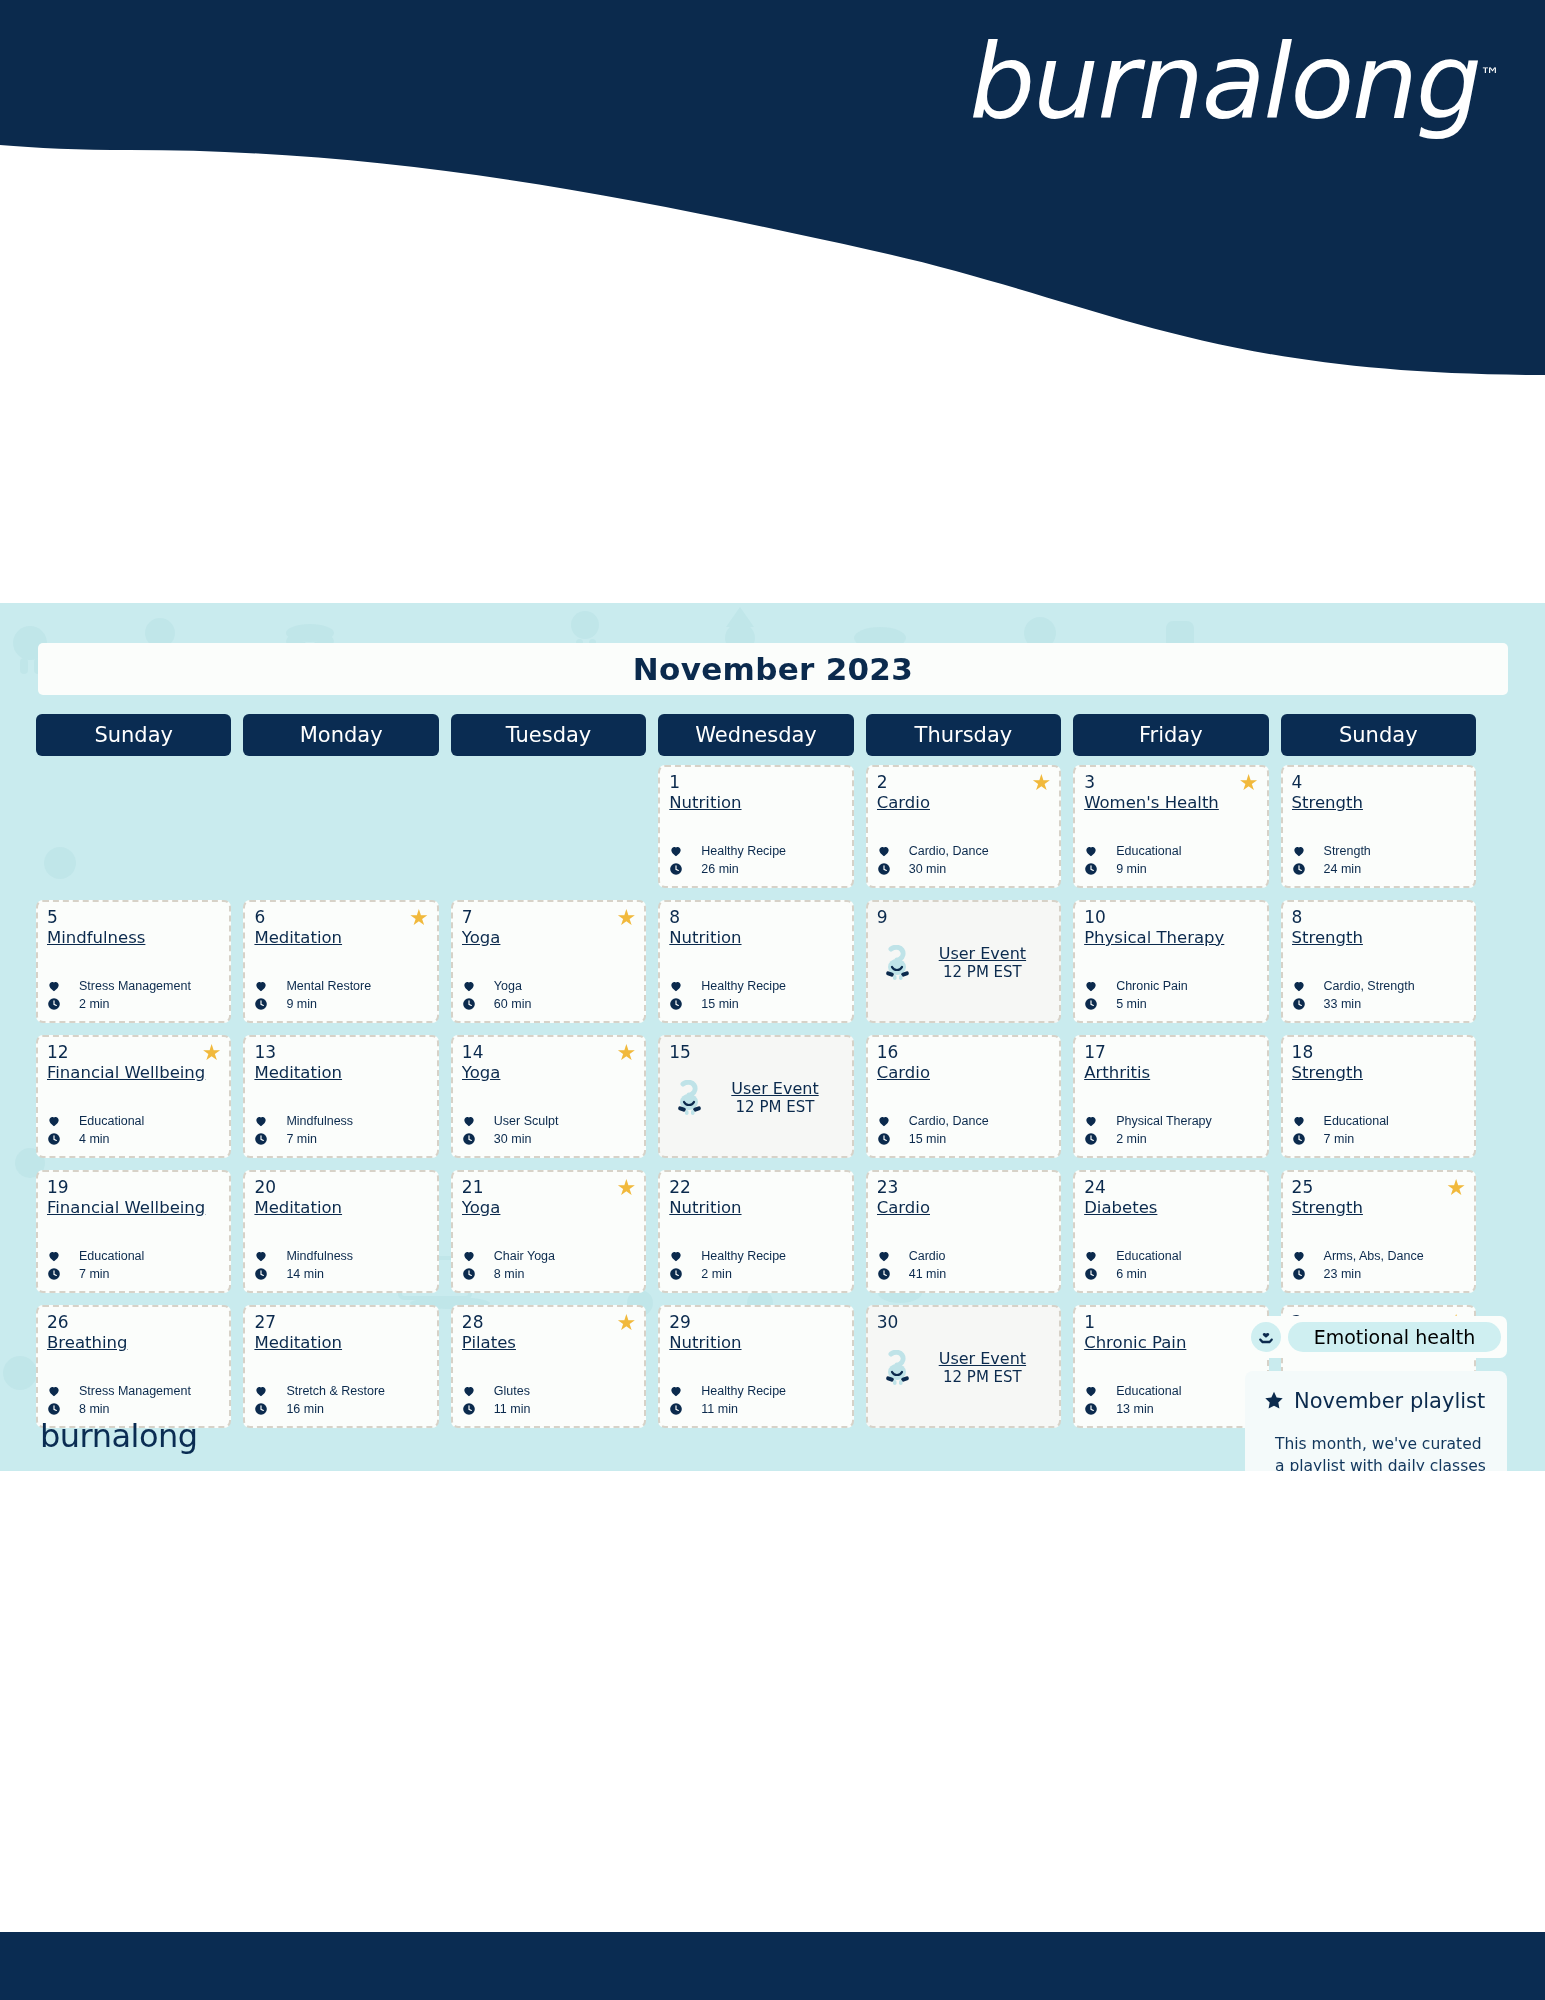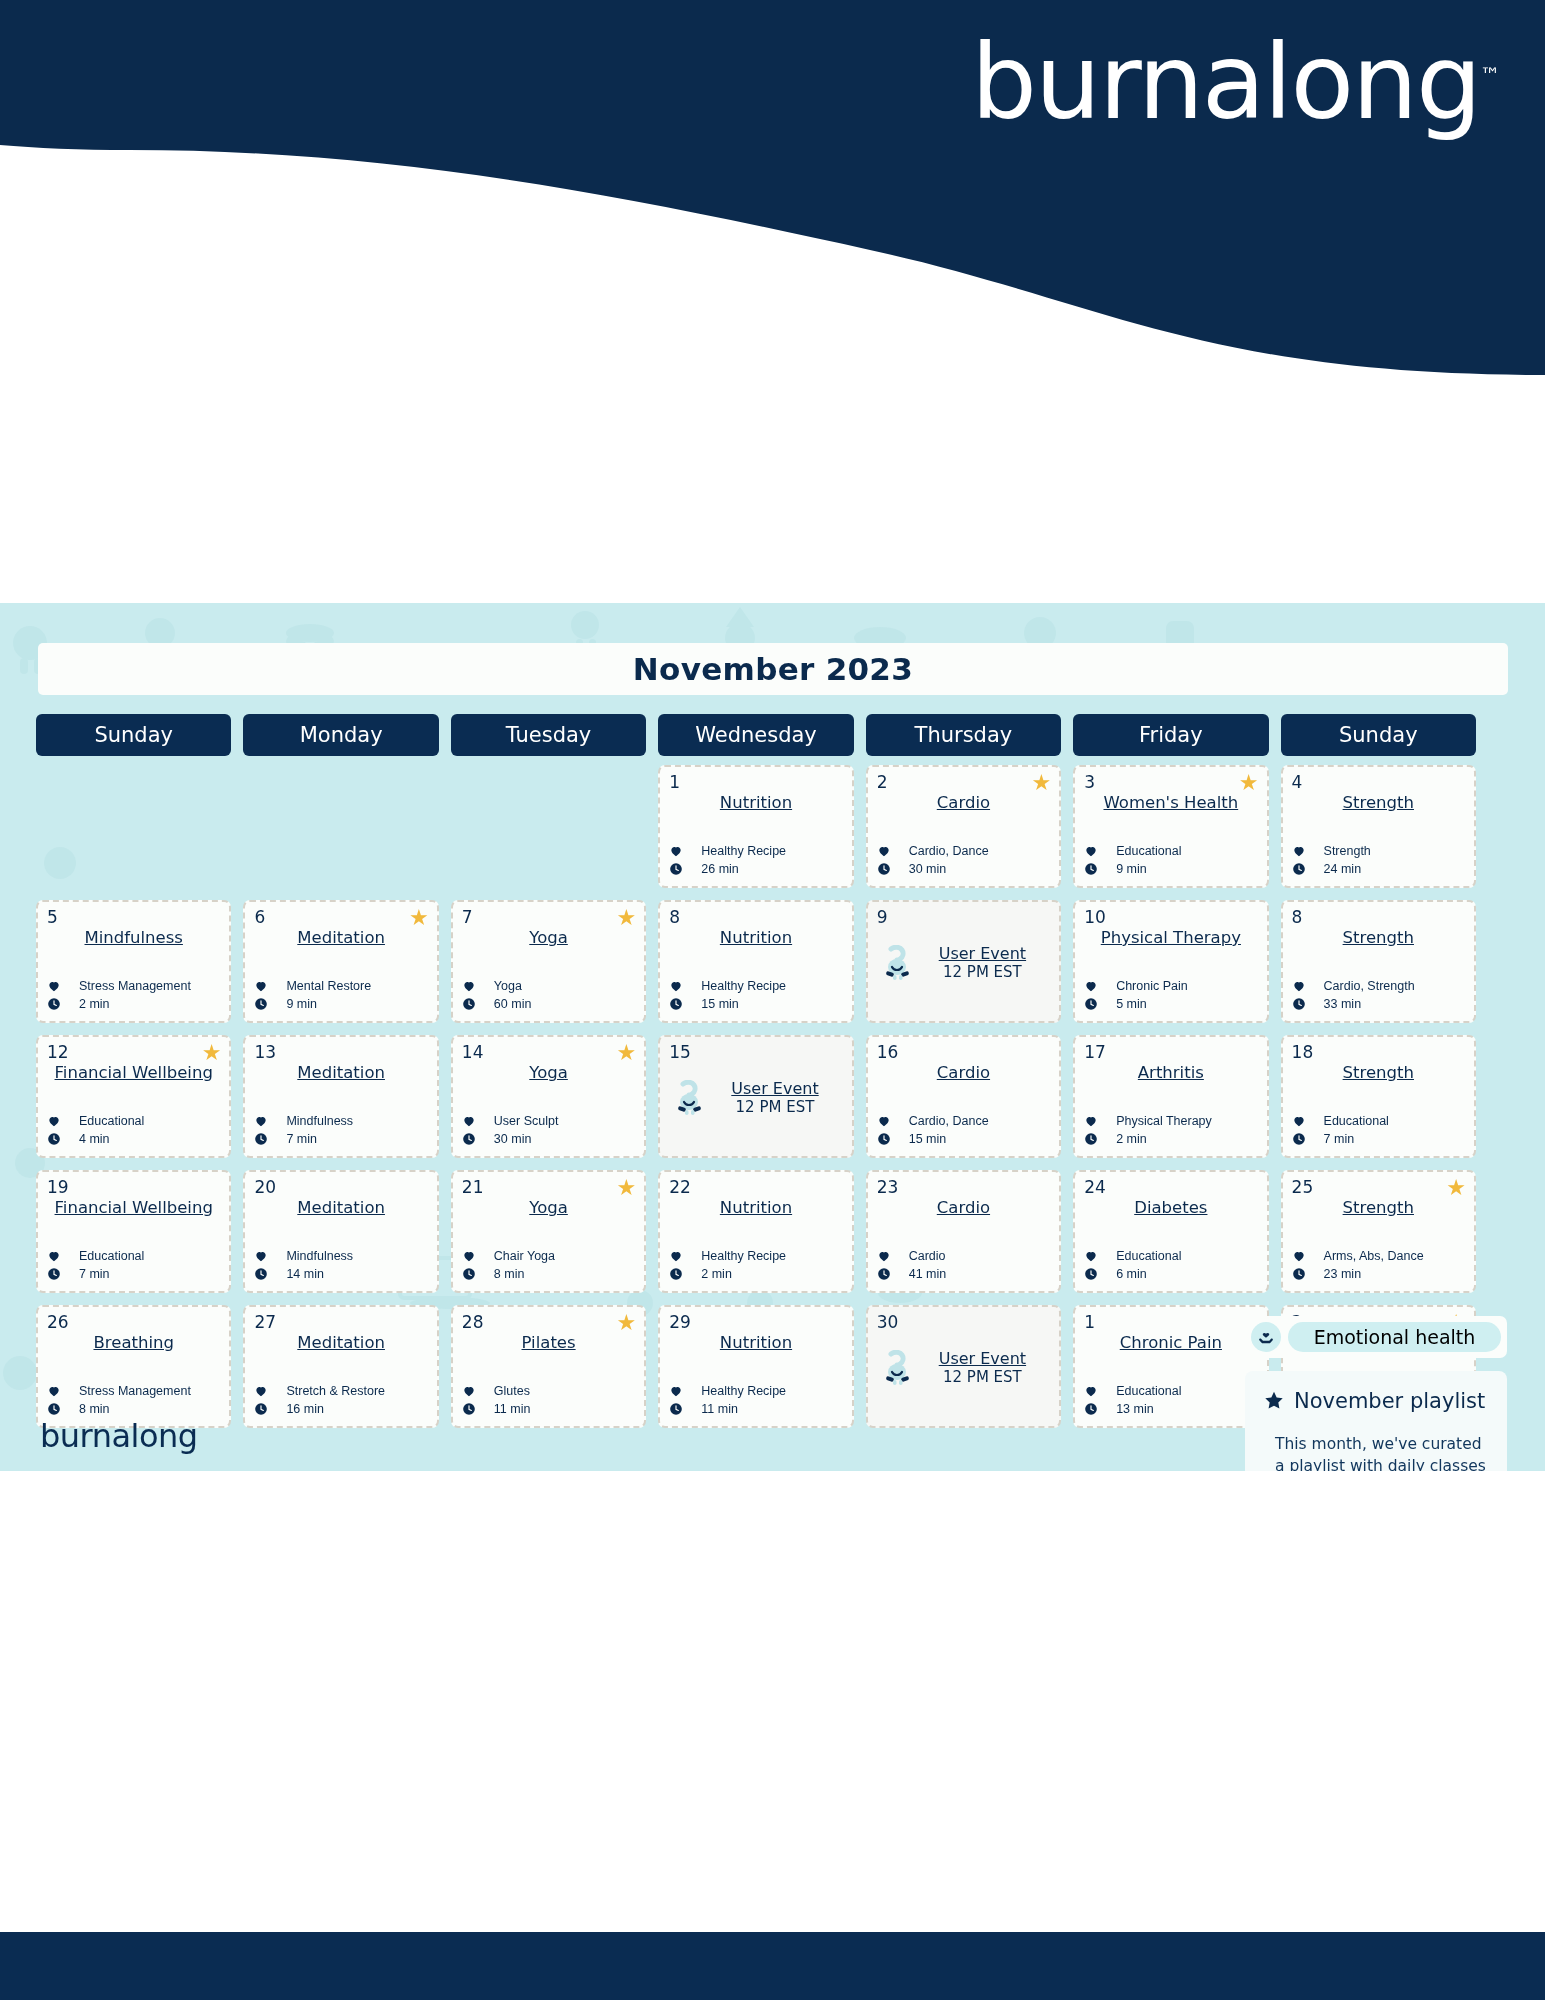--- a/index.html
+++ b/index.html
@@ -10,20 +10,21 @@
     position: relative;
     overflow: hidden;
   }
 
   
   .banner {
     position: absolute;
     top: 0; left: 0;
     width: 1545px; height: 375px;
     overflow: hidden;
+    font-style: italic;
   }
   .banner svg { display: block; width: 1545px; height: 375px; }
   .brand-wordmark {
     position: absolute;
     top: 30px;
     right: 45px;
     font-size: 104px;
     line-height: 1;
     letter-spacing: -2px;
     color: #ffffff;
@@ -115,21 +116,21 @@
     font-family: "DejaVu Sans", sans-serif;
   }
   .star {
     position: absolute;
     top: 5px; right: 8px;
     font-size: 22px;
     color: #f1b93c;
     line-height: 1;
   }
   .cat {
-    text-align: center;
+    text-align: left;
     font-size: 16.5px;
     color: #0b2a4d;
     text-decoration: underline;
     margin-top: 2px;
     font-family: "DejaVu Sans", sans-serif;
     white-space: nowrap;
     overflow: hidden;
   }
   .meta {
     position: absolute;

